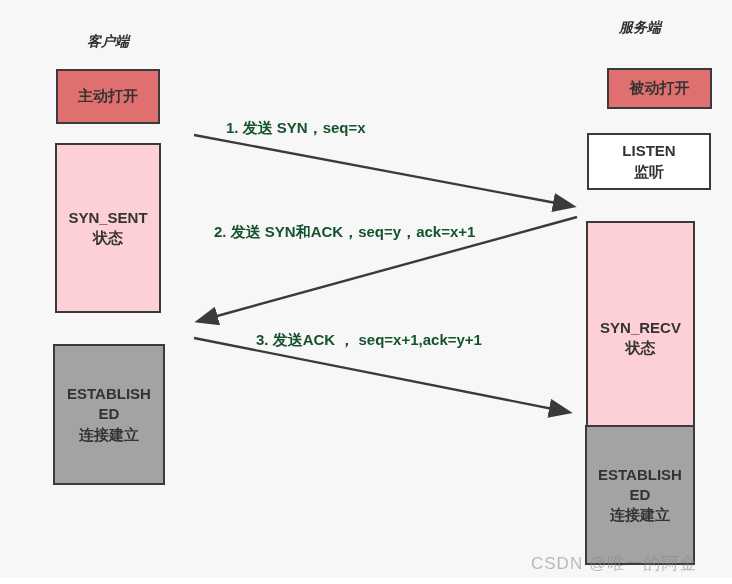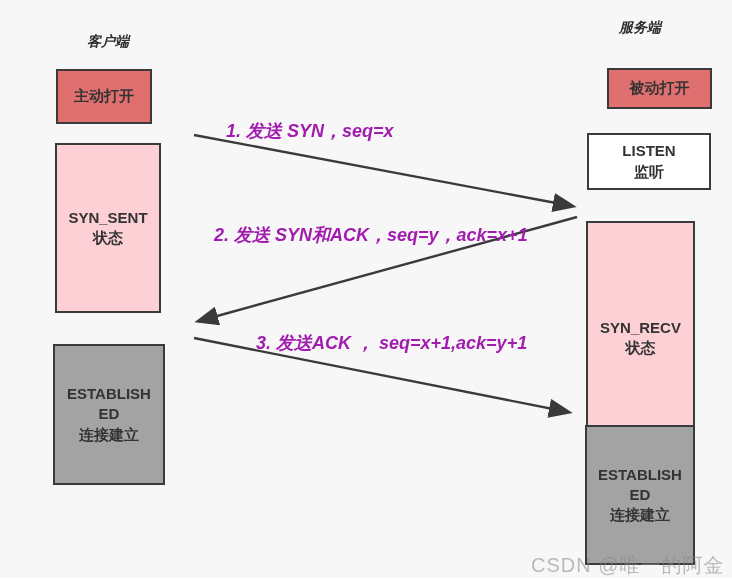--- a/index.html
+++ b/index.html
@@ -33,57 +33,56 @@
     font-size: 15px;
     line-height: 1.35;
   }
   .box span { display: block; }
   .red   { background: #e06f6f; }
   .pink  { background: #fdd0d6; }
   .green { background: #a3a3a3; }
   .white { background: #ffffff; }
   .msg-label {
     position: absolute;
-    font-size: 18px;
+    font-size: 15px;
     font-weight: bold;
-    color: #a21caf;
+    color: #14532d;
     white-space: nowrap;
-    font-style: italic;
   }
   svg.arrows {
     position: absolute;
     left: 0; top: 0;
     pointer-events: none;
   }
   .watermark {
     position: absolute;
     left: 531px;
     top: 552px;
-    font-size: 20px;
+    font-size: 17px;
     color: rgba(135,135,135,0.55);
     letter-spacing: 1px;
     white-space: nowrap;
     z-index: 5;
   }
   .bottom-strip {
     position: absolute;
     left: 0; top: 578px;
     width: 732px; height: 6px;
     background: #ffffff;
   }
 </style>
 </head>
 <body>
 
 <div class="canvas">
 
   <div class="col-header" style="left:50px; top:33px; width:116px;">客户端</div>
   <div class="col-header" style="left:582px; top:19px; width:116px;">服务端</div>
 
-  <div class="box red" style="left:56px; top:69px; width:96px; height:55px;">
+  <div class="box red" style="left:56px; top:69px; width:104px; height:55px;">
     <span>主动打开</span>
   </div>
 
   <div class="box pink" style="left:55px; top:143px; width:106px; height:170px;">
     <span>SYN_SENT</span>
     <span>状态</span>
   </div>
 
   <div class="box green" style="left:53px; top:344px; width:112px; height:141px;">
     <span>ESTABLISH</span>

